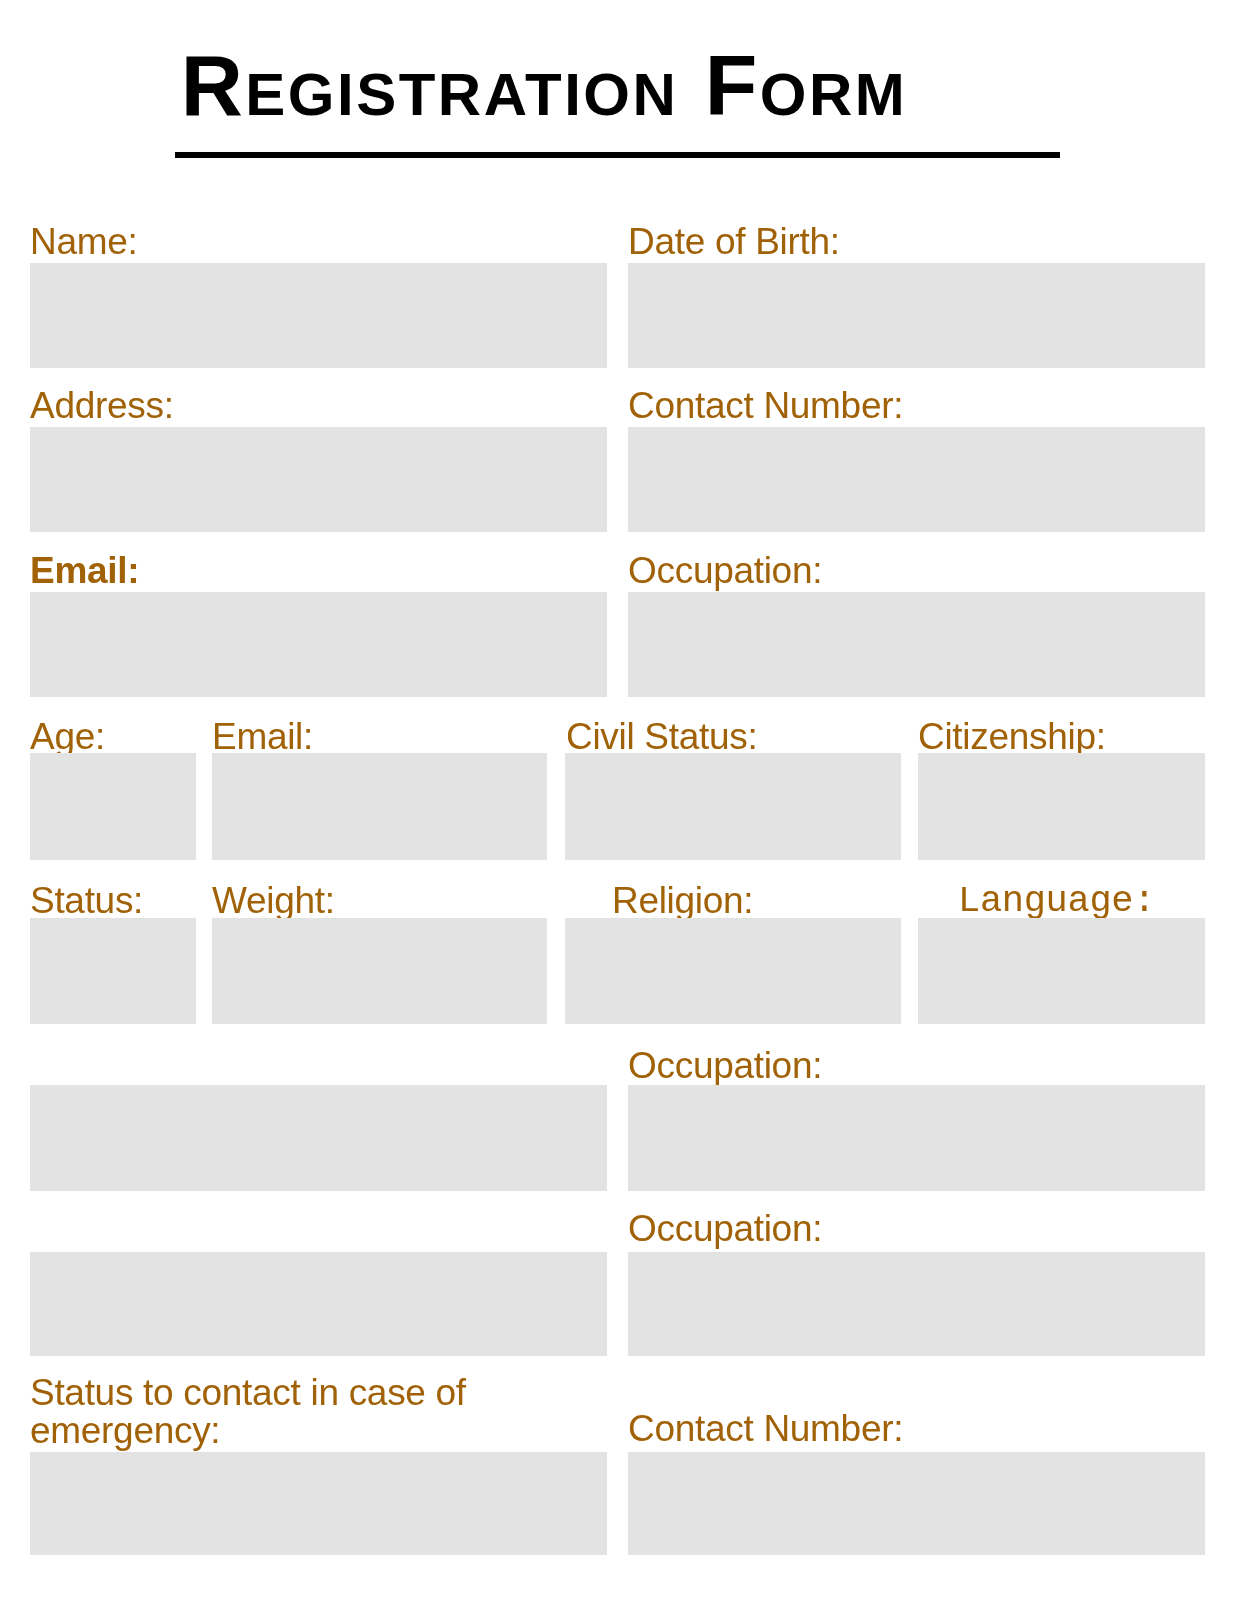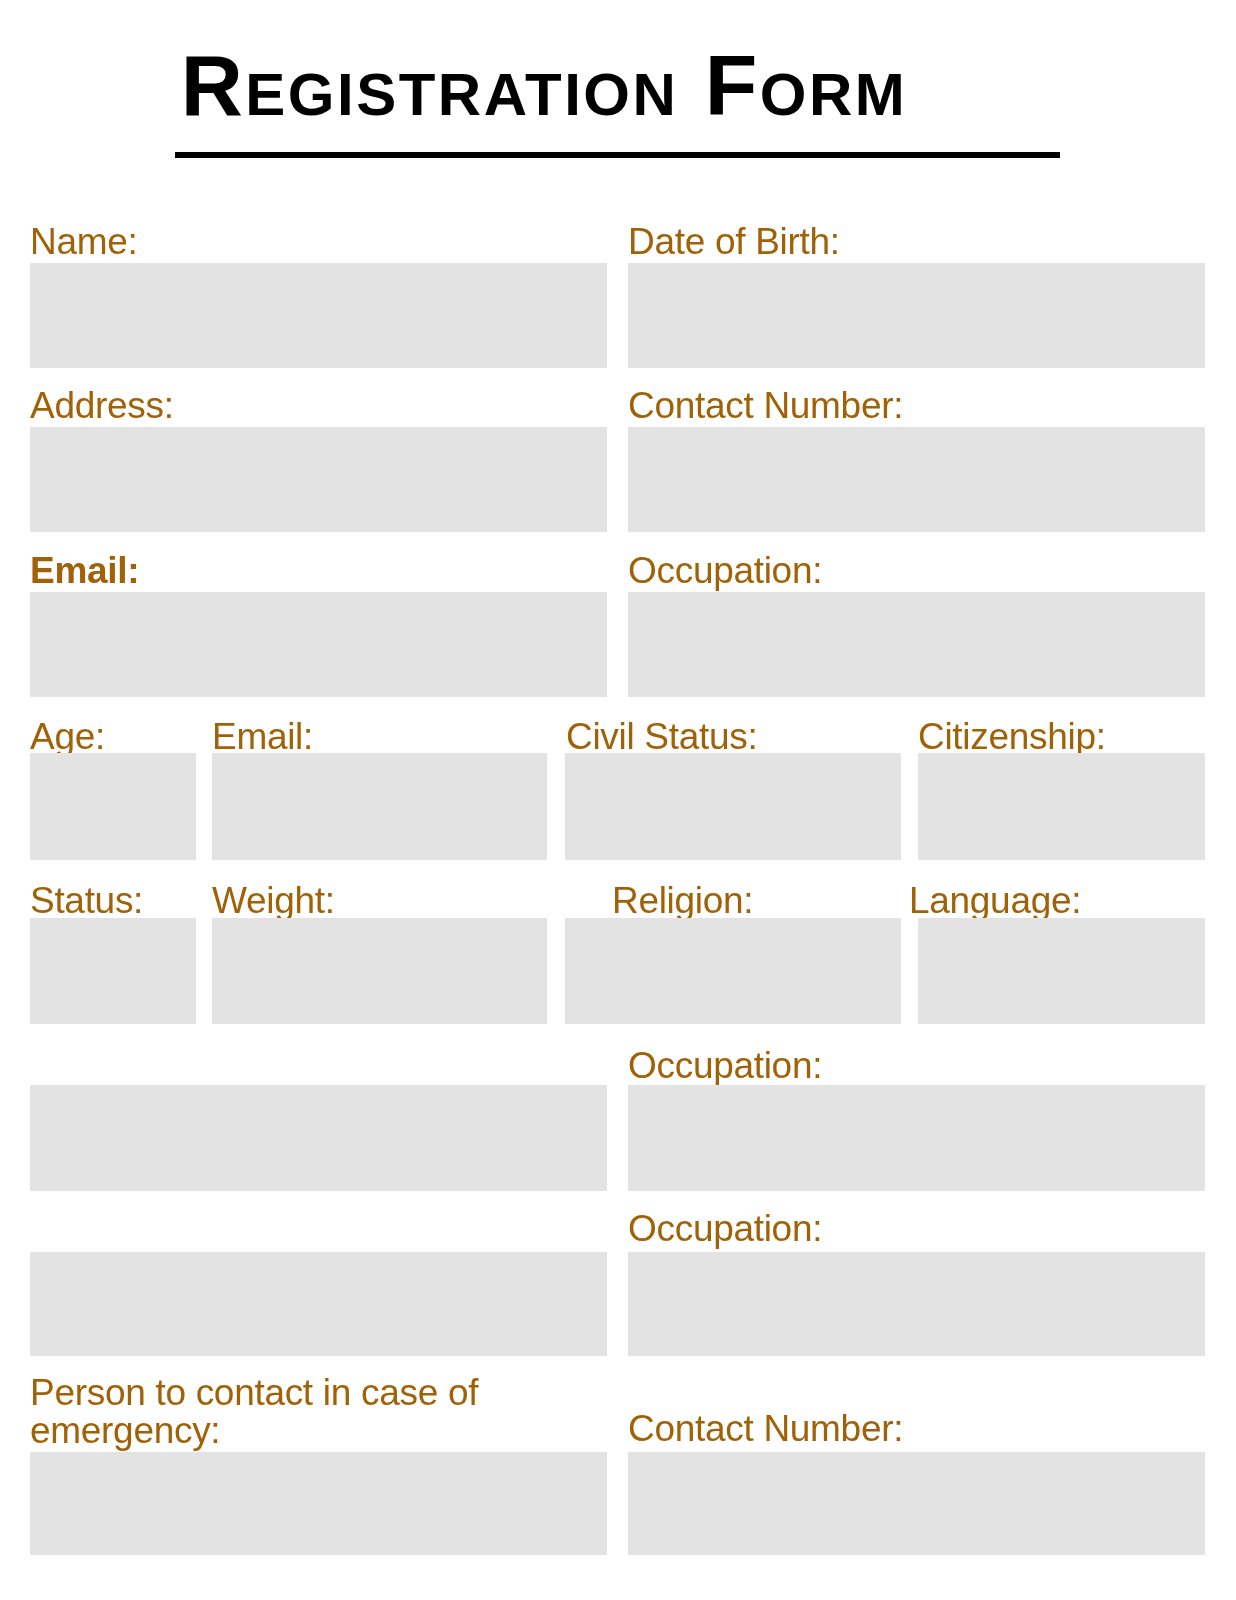--- a/index.html
+++ b/index.html
@@ -80,32 +80,32 @@
   <div class="lbl" style="left:566px; top:718px;">Civil Status:</div>
   <div class="lbl" style="left:918px; top:718px;">Citizenship:</div>
   <div class="box" style="left:30px; top:753px; width:166px; height:107px;"></div>
   <div class="box" style="left:212px; top:753px; width:335px; height:107px;"></div>
   <div class="box" style="left:565px; top:753px; width:336px; height:107px;"></div>
   <div class="box" style="left:918px; top:753px; width:287px; height:107px;"></div>
 
   <div class="lbl" style="left:30px; top:882px;">Status:</div>
   <div class="lbl" style="left:212px; top:882px;">Weight:</div>
   <div class="lbl" style="left:566px; top:882px;margin-left:46px;">Religion:</div>
-  <div class="lbl" style="left:909px; top:882px;">Language:</div>
+  <div class="lbl" style="left:958px; top:882px;font-family:Liberation Mono, monospace;">Language:</div>
   <div class="box" style="left:30px; top:918px; width:166px; height:106px;"></div>
   <div class="box" style="left:212px; top:918px; width:335px; height:106px;"></div>
   <div class="box" style="left:565px; top:918px; width:336px; height:106px;"></div>
   <div class="box" style="left:918px; top:918px; width:287px; height:106px;"></div>
 
   <div class="lbl" style="left:628px; top:1047px;">Occupation:</div>
   <div class="box" style="left:30px; top:1085px; width:577px; height:106px;"></div>
   <div class="box" style="left:628px; top:1085px; width:577px; height:106px;"></div>
 
   <div class="lbl" style="left:628px; top:1210px;">Occupation:</div>
   <div class="box" style="left:30px; top:1252px; width:577px; height:104px;"></div>
   <div class="box" style="left:628px; top:1252px; width:577px; height:104px;"></div>
 
-  <div class="lbl wrap" style="left:30px; top:1374px;">Person to contact in case of emergency:</div>
+  <div class="lbl wrap" style="left:30px; top:1374px;">Status to contact in case of emergency:</div>
   <div class="lbl" style="left:628px; top:1410px;">Contact Number:</div>
   <div class="box" style="left:30px; top:1452px; width:577px; height:103px;"></div>
   <div class="box" style="left:628px; top:1452px; width:577px; height:103px;"></div>
 
 </div>
 
 </body></html>

